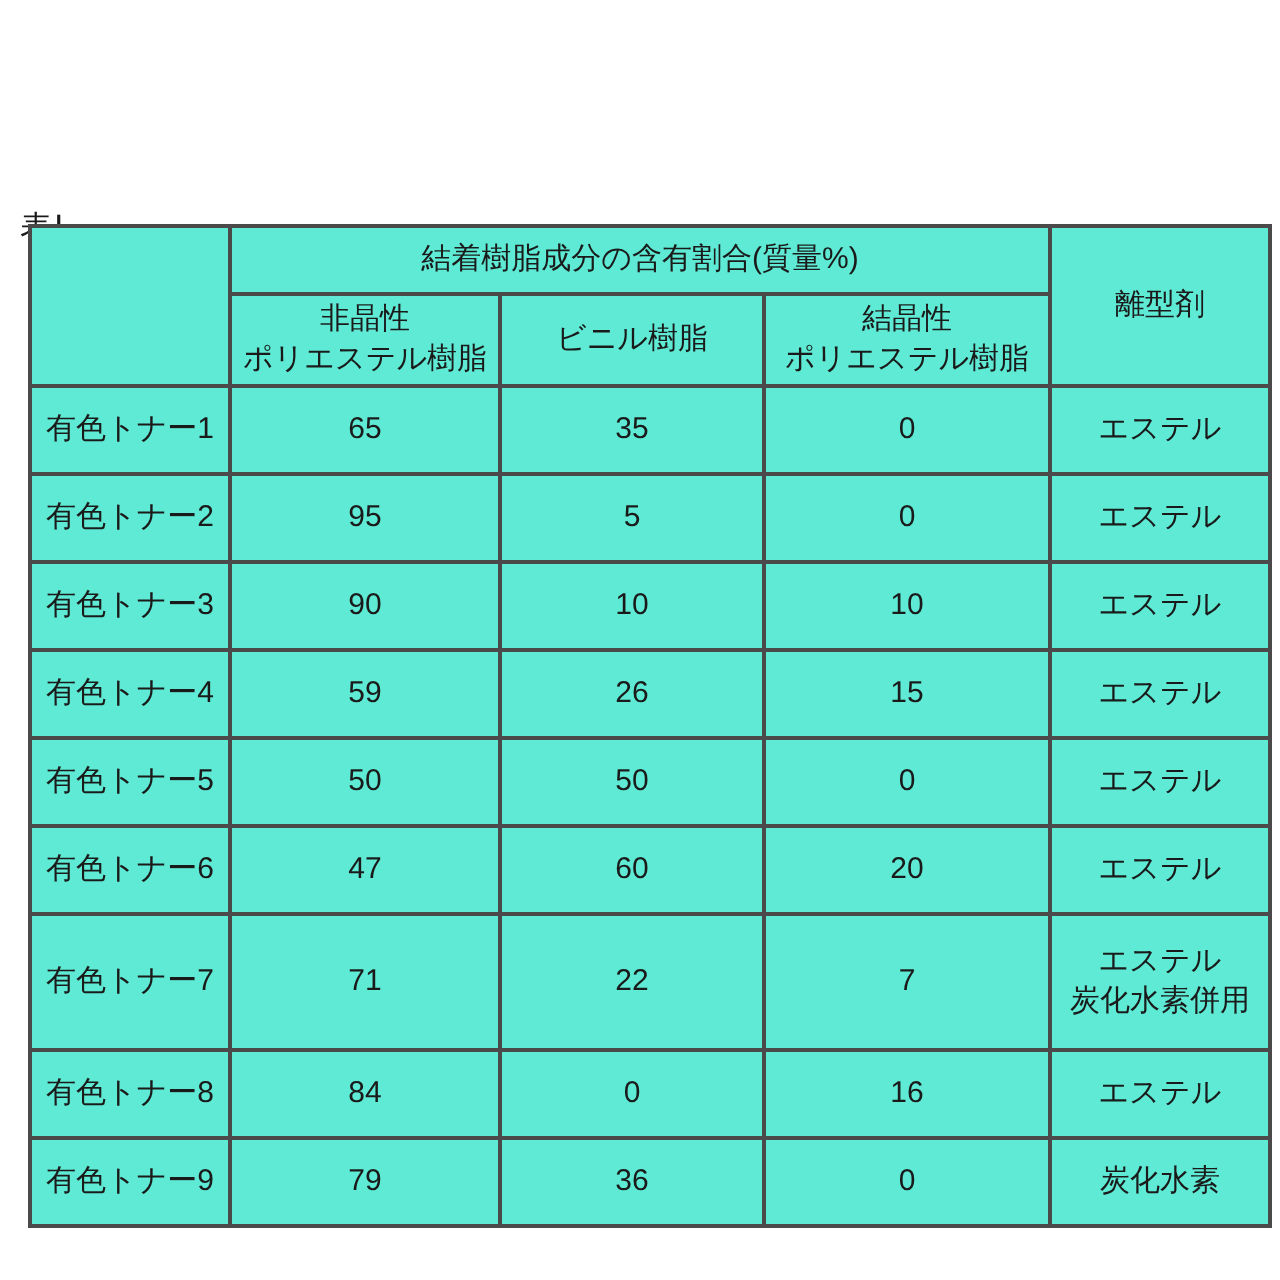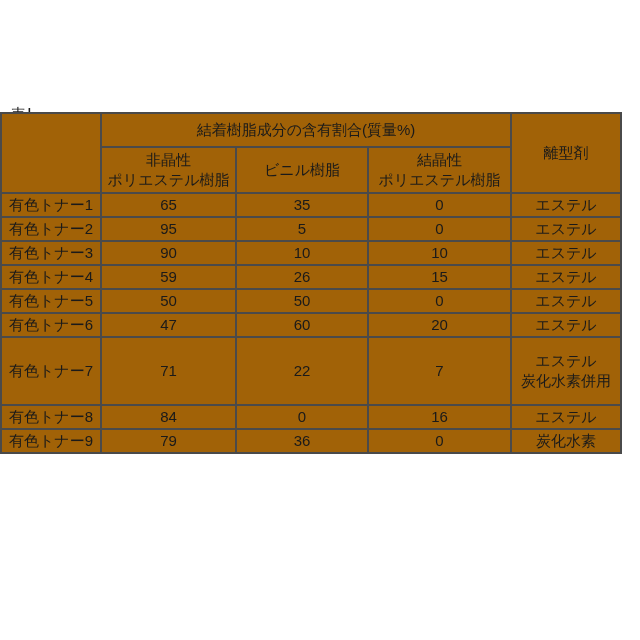--- a/index.html
+++ b/index.html
@@ -27,42 +27,42 @@
     left: 10px;
     top: 82px;
     font-size: 16px;
     line-height: 18px;
     letter-spacing: 1px;
     color: #1a1a1a;
     margin-top: 24px;
   }
   table.toner-table {
     position: absolute;
-    left: 0;
+    left: 14px;
     top: 112px;
     width: 620px;
     border-collapse: collapse;
     table-layout: fixed;
-    background: #a16207;
+    background: #5eead4;
   }
   .toner-table th,
   .toner-table td {
     border: 2px solid #4a4a4a;
     text-align: center;
     vertical-align: middle;
     font-size: 15px;
     font-weight: normal;
     line-height: 20px;
     padding: 0;
     white-space: pre-line;
     color: #1a1a1a;
   }
   .toner-table thead tr.group-row th { height: 32px; }
   .toner-table thead tr.sub-row th { height: 44px; }
-  .toner-table tbody tr { height: 24px; }
+  .toner-table tbody tr { height: 44px; }
   .toner-table tbody tr.tall { height: 68px; }
 </style>
 </head>
 <body>
 
 <div class="page">
 
   <div class="doc-title">表Ⅰ</div>
 
   <table class="toner-table">

